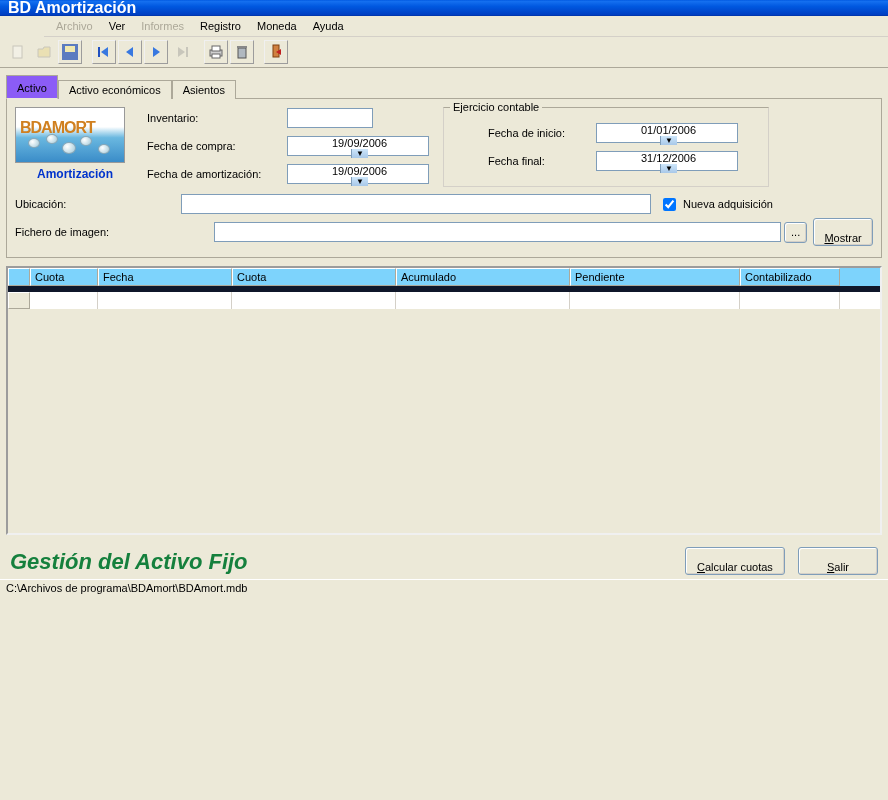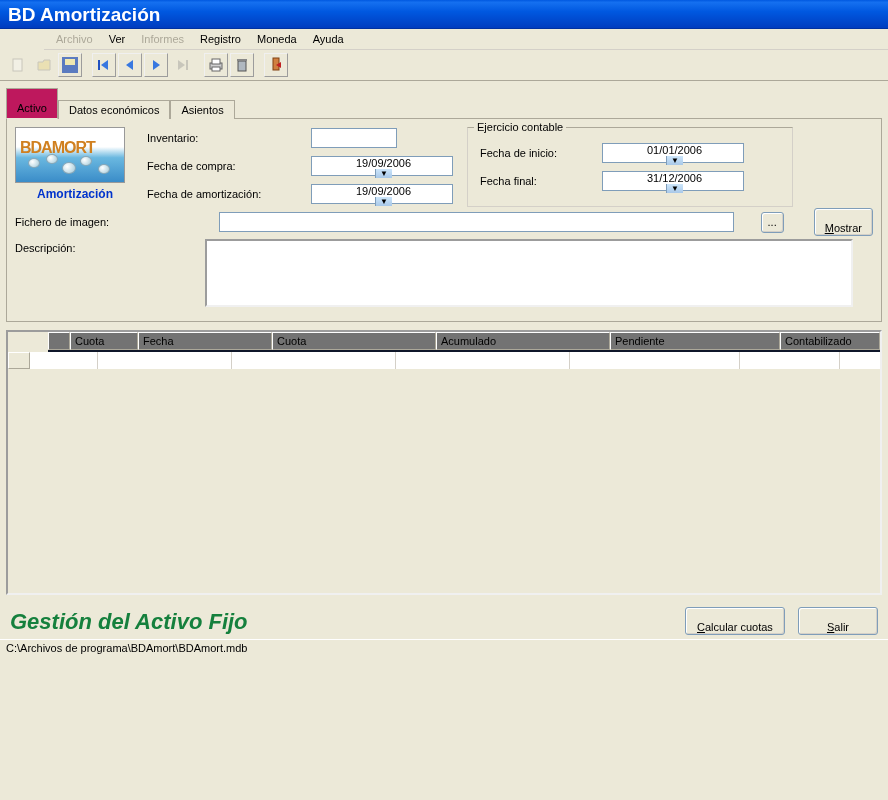--- a/index.html
+++ b/index.html
@@ -7,24 +7,24 @@
   margin: 0;
   font-family: Tahoma, Arial, sans-serif;
   font-size: 11px;
   background: #ece9d8;
   width: 888px;
   height: 800px;
   overflow: hidden;
 }
 .titlebar {
   background: linear-gradient(to bottom, #0058e0 0%, #1570f0 8%, #0058e0 40%, #003dc0 95%, #002a90 100%);
-  height: 29px;
+  height: 16px;
   color: white;
   font-weight: bold;
-  font-size: 19px;
+  font-size: 16px;
   padding: 6px 8px;
   display: flex;
   align-items: center;
 }
 .menubar {
   background: #ece9d8;
   padding: 2px 4px;
   display: flex;
   font-size: 11px;
   border-bottom: 1px solid #d4d0c8;
@@ -68,23 +68,23 @@
 .tab {
   padding: 3px 10px 3px 10px;
   border: 1px solid #aca899;
   background: #ece9d8;
   margin-right: 0px;
   border-bottom: none;
   position: relative;
   top: 1px;
 }
 .tab.active {
-  background: #be185d;
+  background: #8b5cf6;
   border-bottom: 1px solid #ece9d8;
-  padding-top: 13px;
+  padding-top: 6px;
   padding-bottom: 4px;
 }
 .tabpanel {
   border: 1px solid #aca899;
   padding: 8px;
   background: #ece9d8;
 }
 .logo-box {
   width: 120px;
   display: inline-block;
@@ -119,21 +119,20 @@
 .form-grid {
   display: inline-block;
   vertical-align: top;
   margin-left: 12px;
 }
 .frow {
   display: flex;
   align-items: center;
   margin-bottom: 6px;
   height: 22px;
-  gap: 24px;
 }
 .frow label {
   width: 140px;
 }
 input[type="text"], .combo, textarea {
   border: 1px solid #7f9db9;
   background: white;
   font-family: Tahoma, Arial, sans-serif;
   font-size: 11px;
   padding: 2px 3px;
@@ -167,21 +166,21 @@
   width: 326px;
   position: relative;
 }
 .fieldset .legend {
   position: absolute;
   top: -7px;
   left: 6px;
   background: #ece9d8;
   padding: 0 3px;
 }
-.fieldset .frow label { width: 98px; }
+.fieldset .frow label { width: 108px; margin-left: 32px; }
 .btn {
   background: #ece9d8;
   border: 1px solid #7f9db9;
   border-radius: 3px;
   padding: 13px 10px;
   font-family: Tahoma, Arial, sans-serif;
   font-size: 11px;
   height: 21px;
   box-shadow: inset 1px 1px 0 #fff, inset -1px -1px 0 #d4d0c8;
 }
@@ -204,23 +203,22 @@
 input[type="checkbox"] {
   width: 13px; height: 13px;
 }
 .grid-wrap {
   margin-top: 8px;
   border: 2px inset #f0f0f0;
   background: #ece9d8;
 }
 .grid-head {
   display: flex;
-  border-bottom: 2px solid #0f172a;
-  background: #737373;
-  margin-left: 40px;
+  border-bottom: 6px solid #0f172a;
+  background: #7dd3fc;
 }
 .grid-head .gh {
   border: 1px solid;
   border-color: #fff #aca899 #aca899 #fff;
   padding: 2px 4px;
   height: 18px;
 }
 .grid-row {
   display: flex;
   background: white;
@@ -330,21 +328,21 @@
       <svg viewBox="0 0 16 16">
         <rect x="5" y="1" width="6" height="12" fill="#d08040" stroke="#804010"></rect>
         <path d="M8 8l5 3v-6z" fill="#c02020"></path>
       </svg>
     </div>
 </div>
 
 <div class="client">
   <div class="tabstrip">
     <div class="tab active">Activo</div>
-    <div class="tab">Datos económicos</div>
+    <div class="tab">Activo económicos</div>
     <div class="tab">Asientos</div>
   </div>
 
   <div class="tabpanel">
 
     <div style="display:flex;align-items:flex-start">
       <div class="logo-box">
         <div class="logo-img">
           <span class="logo-text">BDAMORT</span>
           <div class="bubble" style="width:12px;height:10px;top:30px;left:12px"></div>
@@ -389,32 +387,36 @@
         <div class="frow">
           <label>Fecha final:</label>
           <div class="combo">
             <span>31/12/2006</span>
             <div class="combo-arrow">▼</div>
           </div>
         </div>
       </div>
     </div>
 
+    <div class="frow" style="margin-top:2px">
+      <label style="width:166px">Ubicación:</label>
+      <input class="wide-input" type="text" value="" style="">
+      <div class="checkbox-wrap">
+        <input type="checkbox" checked="" style="">
+        <span>Nueva adquisición</span>
+      </div>
+    </div>
 
     <div class="frow">
       <label style="width:200px">Fichero de imagen:</label>
       <input class="wider-input" type="text" value="" style="">
       <button class="btn" style="margin-left:3px;padding:2px 6px">...</button>
       <button class="btn" style="margin-left:6px;width:60px"><u>M</u>ostrar</button>
     </div>
 
-    <div class="frow" style="align-items:flex-start;height:auto">
-      <label style="width:166px;padding-top:3px">Descripción:</label>
-      <textarea style=""></textarea>
-    </div>
 
   </div>
 
   <div class="grid-wrap">
     <div class="grid-head">
       <div class="gh col0"></div>
       <div class="gh col1">Cuota</div>
       <div class="gh col2">Fecha</div>
       <div class="gh col3">Cuota</div>
       <div class="gh col4">Acumulado</div>

